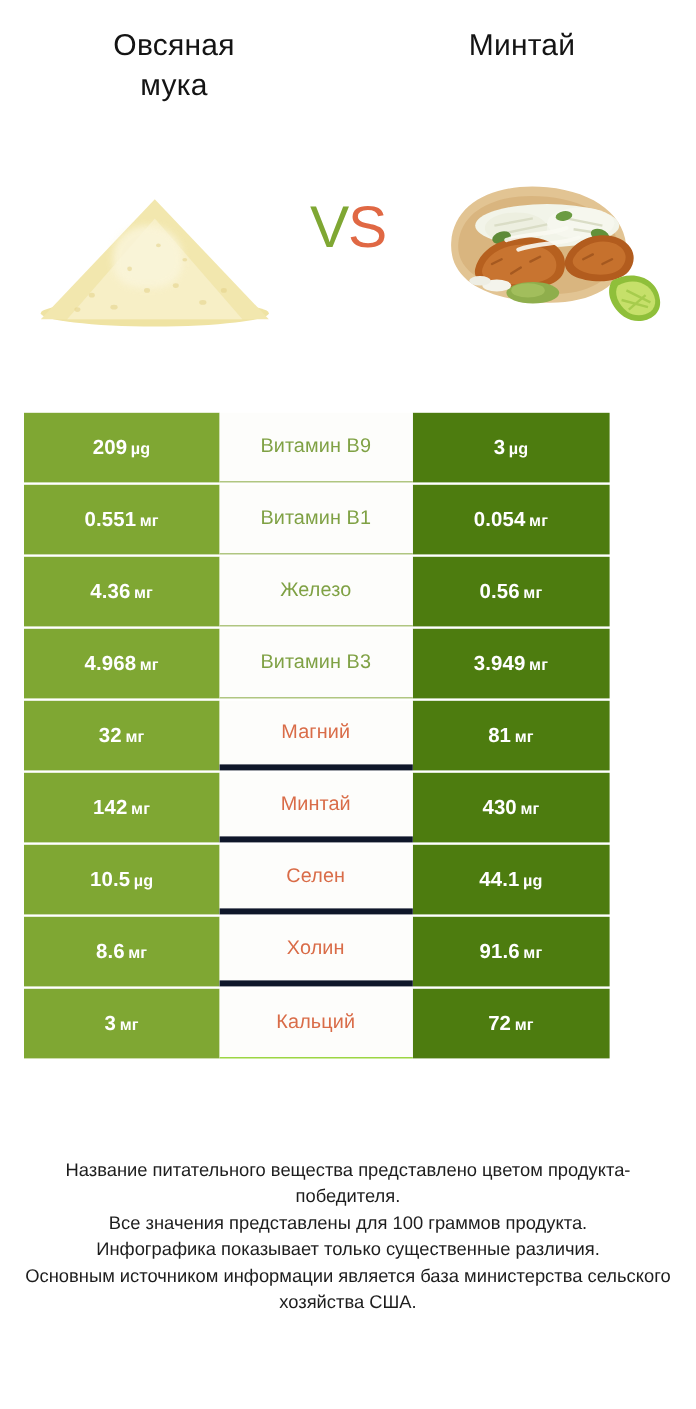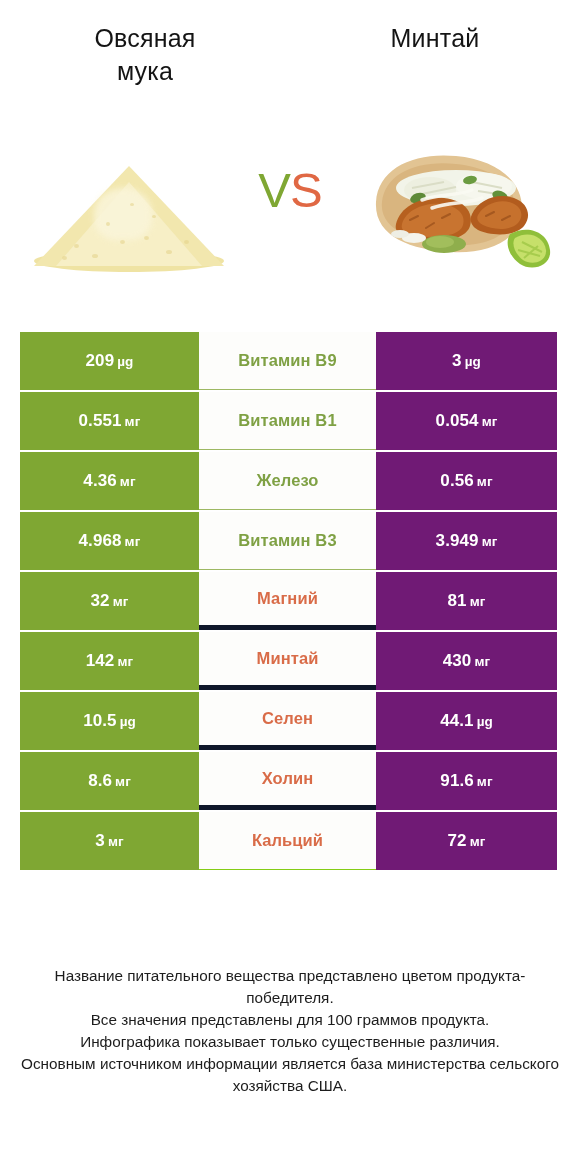--- a/index.html
+++ b/index.html
@@ -122,50 +122,50 @@
     opacity: .55;
   }
 
   
   .taco { position: absolute; left: 0; top: 0; width: 206px; height: 135px; }
 
   
   .table {
     position: absolute;
     left: 20px;
-    top: 332px;
-    width: 537px;
+    top: 344px;
+    width: 488px;
   }
   .row {
     display: flex;
     height: 58px;
     margin-bottom: 2px;
   }
   .cell {
     display: flex;
     align-items: center;
     justify-content: center;
     box-sizing: border-box;
     text-align: center;
   }
   .cell-left {
     width: 180px;
     background: #7FA733;
     color: #ffffff;
   }
   .cell-right {
     width: 182px;
-    background: #701a75;
+    background: #4d7c0f;
     color: #ffffff;
   }
   .cell-mid {
     width: 178px;
     background: #FDFDFB;
     font-size: 16.5px;
-    font-weight: 700;
+    font-weight: 400;
     letter-spacing: .1px;
     position: relative;
   }
   .cell-mid.win-left { color: #7FA144; border-bottom: 1px solid #9DB863; }
   .cell-mid.win-right { color: #D96C48; border-bottom: 5px solid #0f172a; }
   .row:last-child .cell-mid { border-bottom: none; }
   .row.last .cell-mid.win-right { border-bottom: 1px solid #84cc16; }
 
   .val {
     font-size: 17px;

